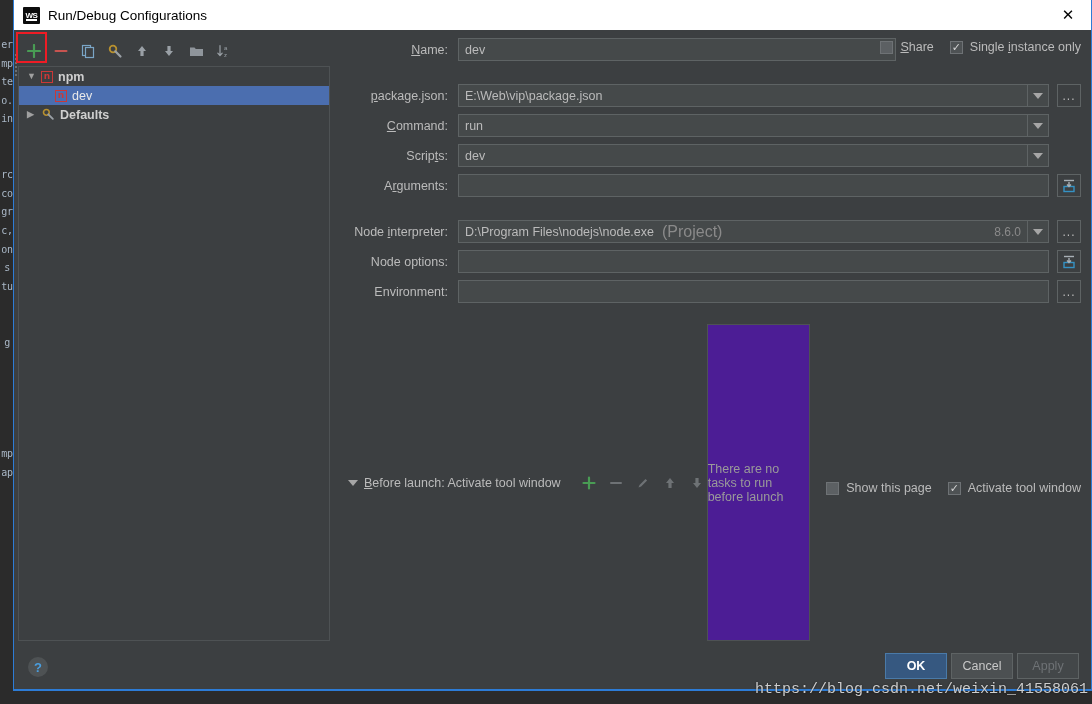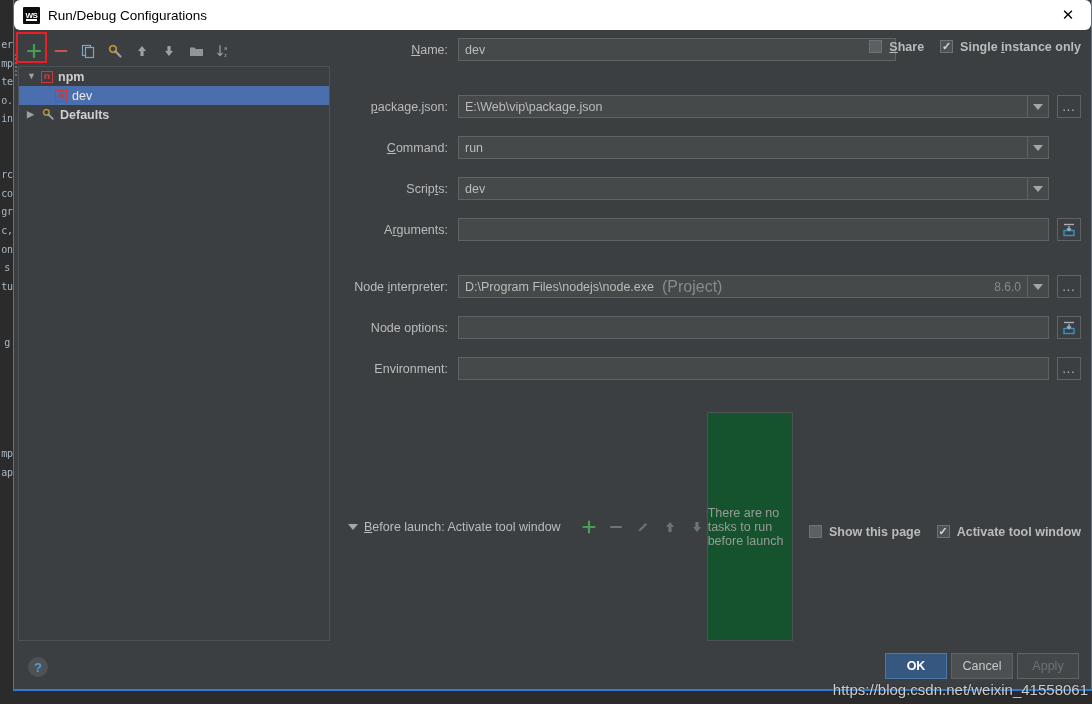--- a/index.html
+++ b/index.html
@@ -33,21 +33,20 @@
     border: 1px solid #2d7cd6;
     border-top: none;
     display: flex; flex-direction: column;
   }
   #titlebar {
     height: 30px; min-height: 30px;
     background: #ffffff;
     display: flex; align-items: center;
     padding: 0 0 0 9px;
     position: relative;
-    border-radius: 6px;
   }
   #ws-logo {
     width: 17px; height: 17px;
     background: #0d0d0d;
     border-radius: 1px;
     display: flex; align-items: center; justify-content: center;
     color: #ffffff; font-size: 8px; font-weight: bold;
     letter-spacing: -0.5px;
     margin-right: 8px;
     position: relative;
@@ -130,21 +129,21 @@
   .indent { padding-left: 36px; }
 
   
   #right-panel {
     flex: 1; padding: 8px 10px 0 14px;
     display: flex; flex-direction: column;
     min-width: 0;
   }
   .row {
     display: flex; align-items: center;
-    margin-bottom: 18px;
+    margin-bottom: 7px;
   }
   .lbl {
     width: 110px; min-width: 110px;
     font-size: 12.5px; color: #bbbbbb;
     text-align: right; padding-right: 10px;
   }
   .mn { text-decoration: underline; text-underline-offset: 1px; }
   .field {
     flex: 1; min-width: 0;
     height: 23px;
@@ -185,21 +184,21 @@
     background: #3c3f41;
     border: 1px solid #5e6364;
     display: flex; align-items: center; justify-content: center;
     cursor: pointer;
   }
 
   #top-checks {
     position: absolute; right: 10px; top: 10px;
     display: flex; align-items: center; gap: 16px;
   }
-  .chk-wrap { display: flex; align-items: flex-start; cursor: pointer; font-weight: bold; }
+  .chk-wrap { display: flex; align-items: center; cursor: pointer; }
   .chk {
     width: 13px; height: 13px; min-width: 13px;
     background: #5c6063;
     border: 1px solid #6e7275;
     margin-right: 7px;
     display: flex; align-items: center; justify-content: center;
     color: #d4d4d4; font-size: 11px; line-height: 1;
   }
   .chk.checked { background: #4e5254; }
   .chk-lbl { font-size: 12.5px; color: #bbbbbb; }
@@ -215,21 +214,21 @@
     border-right: 5px solid transparent;
     border-top: 6px solid #a6a6a6;
     margin-right: 6px; cursor: pointer;
   }
   #bl-title { font-size: 12.5px; color: #bbbbbb; white-space: nowrap; }
   #bl-line { flex: 1; height: 1px; background: #4e5254; margin-left: 10px; }
   #bl-toolbar { display: flex; align-items: center; gap: 7px; margin: 6px 0 5px 8px; }
   .bl-btn { width: 20px; height: 20px; display: flex; align-items: center; justify-content: center; cursor: pointer; }
   #task-area {
     flex: 1; min-height: 0;
-    background: #14532d;
+    background: #4c1d95;
     border: 1px solid #4e5254;
     display: flex; align-items: center; justify-content: center;
     color: #9a9a9a; font-size: 12.5px;
     margin-right: 2px;
   }
   #bottom-checks { display: flex; align-items: center; gap: 16px; margin: 11px 0 0 14px; }
 
   #drag-handle {
     position: absolute; left: 0px; top: 22px;
     width: 7px; height: 22px;
@@ -268,21 +267,21 @@
   .dlg-btn.primary {
     background: #365880; border-color: #4a7aa8;
     color: #ffffff; font-weight: bold;
   }
   .dlg-btn.disabled { color: #6e7275; background: #434749; cursor: default; }
 
   #watermark {
     position: absolute; left: 0; right: 0; bottom: 6px;
     text-align: right; padding-right: 4px;
     color: #cdcdcd; font-size: 15px;
-    font-family: Liberation Sans, sans-serif;
+    font-family: Liberation Mono, monospace;
     pointer-events: none; z-index: 20;
     text-shadow: 0 0 2px rgba(0,0,0,.6);
   }
   #win-bottom-accent {
     position: absolute; left: 13px; right: 0; bottom: 0;
     height: 14px; background: #2b2b2b;
     border-top: 1px solid #2d7cd6;
   }
 </style>
 </head>

